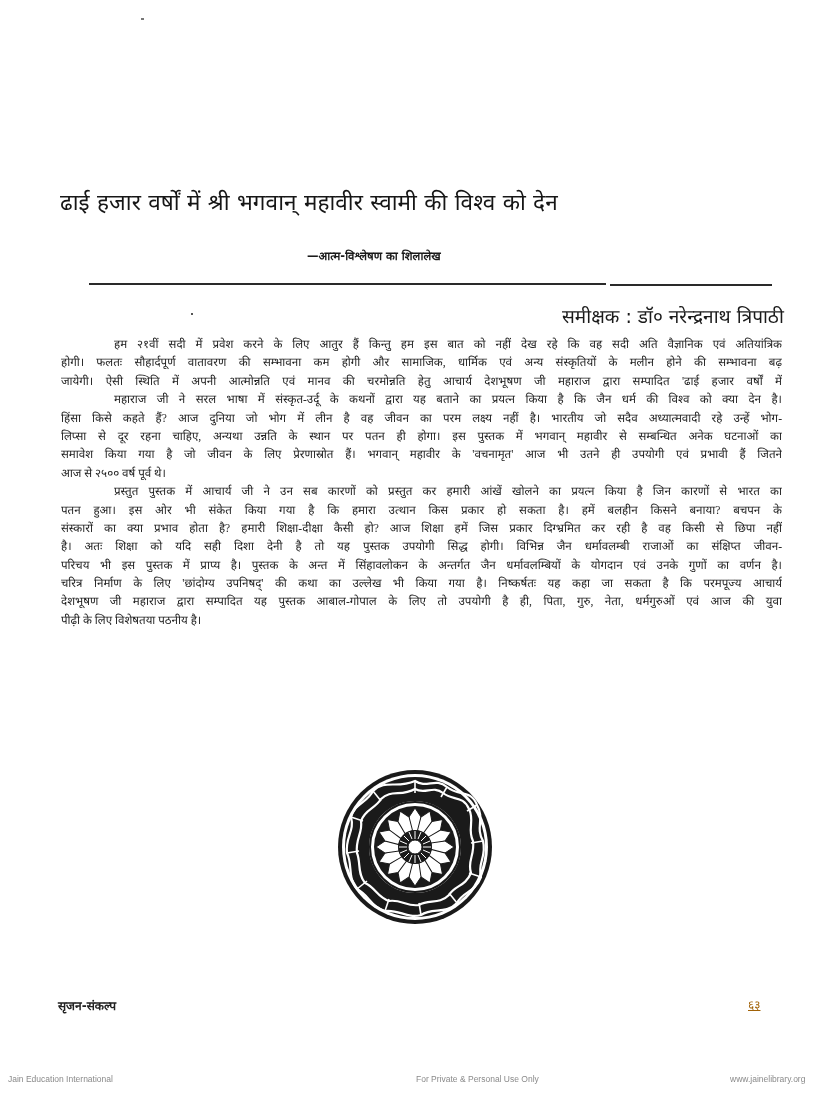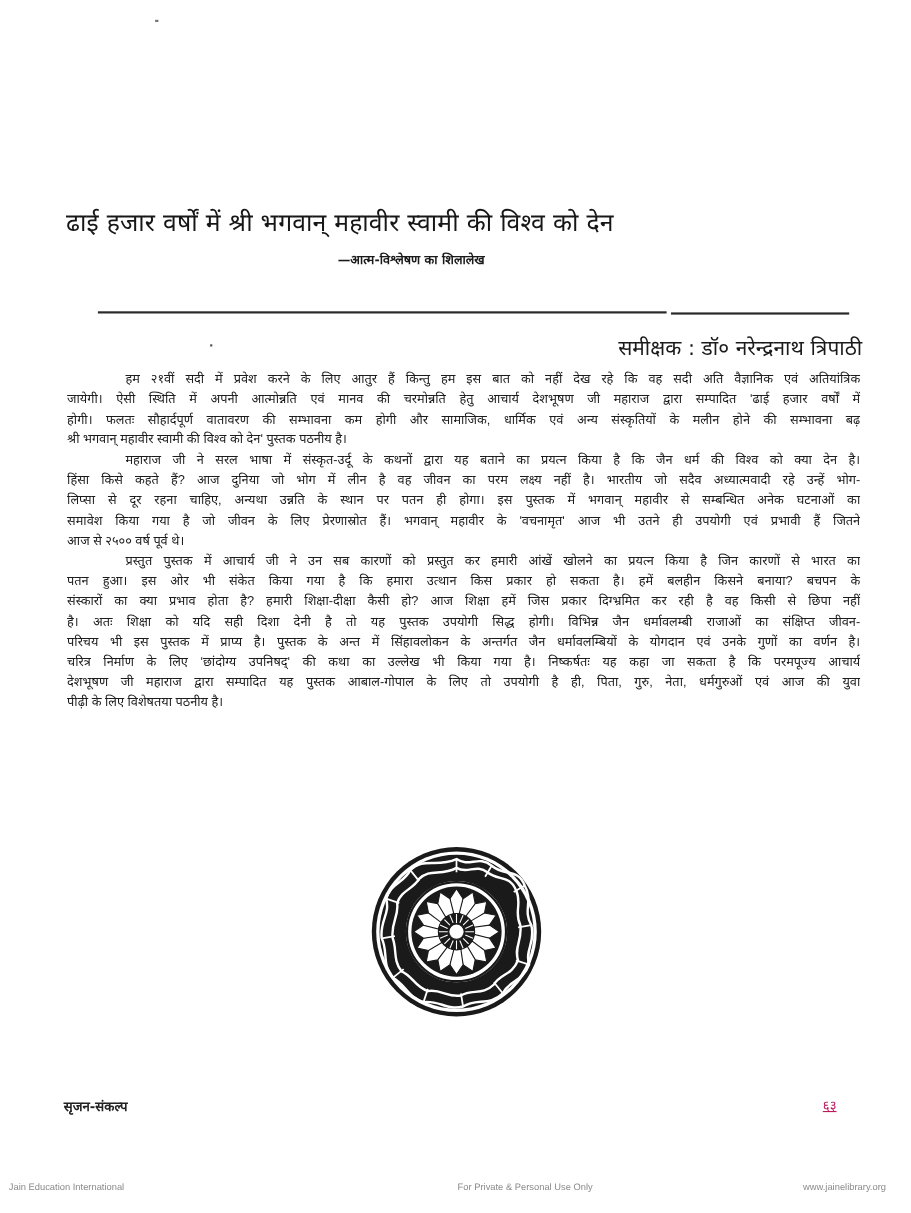--- a/index.html
+++ b/index.html
@@ -31,21 +31,21 @@
       font-size: 22.5px;
       font-weight: normal;
       letter-spacing: 0.1px;
       white-space: nowrap;
       color: #161616;
       margin: 0;
     }
     .subtitle {
       position: absolute;
       left: 307px;
-      top: 228px;
+      top: 248px;
       font-size: 11.5px;
       font-weight: bold;
       white-space: nowrap;
       color: #1a1a1a;
       text-align: center;
     }
     .rule {
       position: absolute;
       top: 283px;
       height: 1.5px;
@@ -67,21 +67,21 @@
       top: 303px;
       font-size: 19px;
       white-space: nowrap;
       color: #1a1a1a;
     }
     .body-text {
       position: absolute;
       left: 61px;
       top: 336px;
       width: 721px;
-      font-family: Liberation Sans, sans-serif;
+      font-family: Liberation Serif, serif;
       font-size: 11.6px;
       line-height: 18.4px;
       color: #1c1c1c;
     }
     .body-text .line {
       display: block;
       white-space: nowrap;
       overflow: hidden;
       height: 18.4px;
       text-align: justify;
@@ -109,21 +109,21 @@
       white-space: nowrap;
       color: #222;
       text-align: right;
     }
     .footer-right {
       position: absolute;
       left: 748px;
       top: 996px;
       font-size: 12px;
       white-space: nowrap;
-      color: #be185d;
+      color: #a16207;
       text-decoration: underline;
     }
     .watermark {
       position: absolute;
       top: 1074px;
       font-family: "Liberation Sans", sans-serif;
       font-size: 8.5px;
       color: #8a8a8a;
       white-space: nowrap;
     }
@@ -142,23 +142,22 @@
 
 <div class="rule r1"></div>
 <div class="rule r2"></div>
 <div class="dot-mark"></div>
 
 <div class="reviewer">समीक्षक : डॉ० नरेन्द्रनाथ त्रिपाठी</div>
 
 <div class="body-text">
 
   <span class="line indent">हम २१वीं सदी में प्रवेश करने के लिए आतुर हैं किन्तु हम इस बात को नहीं देख रहे कि वह सदी अति वैज्ञानिक एवं अतियांत्रिक</span>
+  <span class="line">होगी। फलतः सौहार्दपूर्ण वातावरण की सम्भावना कम होगी और सामाजिक, धार्मिक एवं अन्य संस्कृतियों के मलीन होने की सम्भावना बढ़</span>
   <span class="line">जायेगी। ऐसी स्थिति में अपनी आत्मोन्नति एवं मानव की चरमोन्नति हेतु आचार्य देशभूषण जी महाराज द्वारा सम्पादित 'ढाई हजार वर्षों में</span>
-  <span class="line">होगी। फलतः सौहार्दपूर्ण वातावरण की सम्भावना कम होगी और सामाजिक, धार्मिक एवं अन्य संस्कृतियों के मलीन होने की सम्भावना बढ़</span>
-  <span class="line last">श्री भगवान् महावीर स्वामी की विश्व को देन' पुस्तक पठनीय है।</span>
 
   <span class="line indent">महाराज जी ने सरल भाषा में संस्कृत-उर्दू के कथनों द्वारा यह बताने का प्रयत्न किया है कि जैन धर्म की विश्व को क्या देन है।</span>
   <span class="line">हिंसा किसे कहते हैं? आज दुनिया जो भोग में लीन है वह जीवन का परम लक्ष्य नहीं है। भारतीय जो सदैव अध्यात्मवादी रहे उन्हें भोग-</span>
   <span class="line">लिप्सा से दूर रहना चाहिए, अन्यथा उन्नति के स्थान पर पतन ही होगा। इस पुस्तक में भगवान् महावीर से सम्बन्धित अनेक घटनाओं का</span>
   <span class="line">समावेश किया गया है जो जीवन के लिए प्रेरणास्रोत हैं। भगवान् महावीर के 'वचनामृत' आज भी उतने ही उपयोगी एवं प्रभावी हैं जितने</span>
   <span class="line last">आज से २५०० वर्ष पूर्व थे।</span>
 
   <span class="line indent">प्रस्तुत पुस्तक में आचार्य जी ने उन सब कारणों को प्रस्तुत कर हमारी आंखें खोलने का प्रयत्न किया है जिन कारणों से भारत का</span>
   <span class="line">पतन हुआ। इस ओर भी संकेत किया गया है कि हमारा उत्थान किस प्रकार हो सकता है। हमें बलहीन किसने बनाया? बचपन के</span>
   <span class="line">संस्कारों का क्या प्रभाव होता है? हमारी शिक्षा-दीक्षा कैसी हो? आज शिक्षा हमें जिस प्रकार दिग्भ्रमित कर रही है वह किसी से छिपा नहीं</span>

